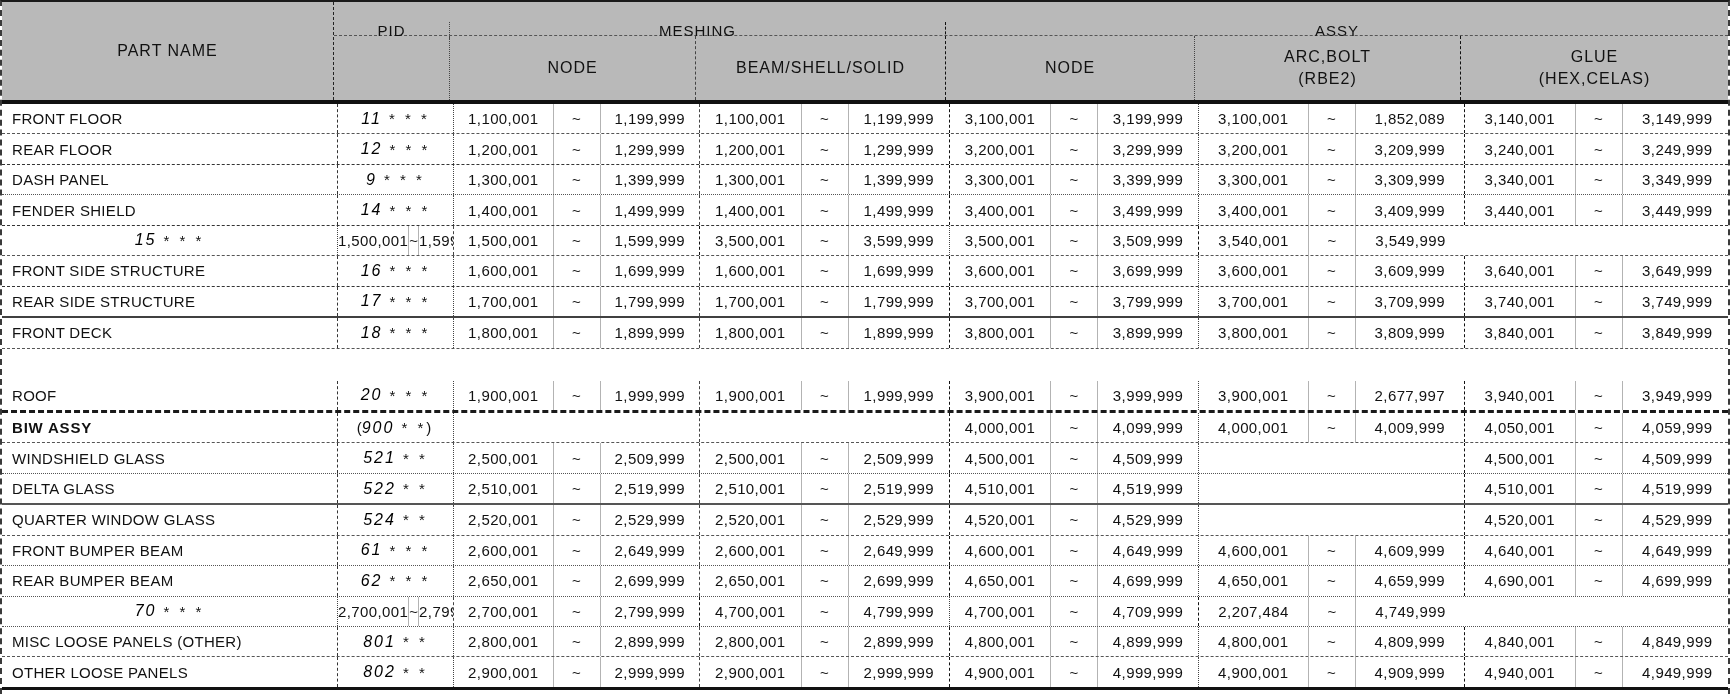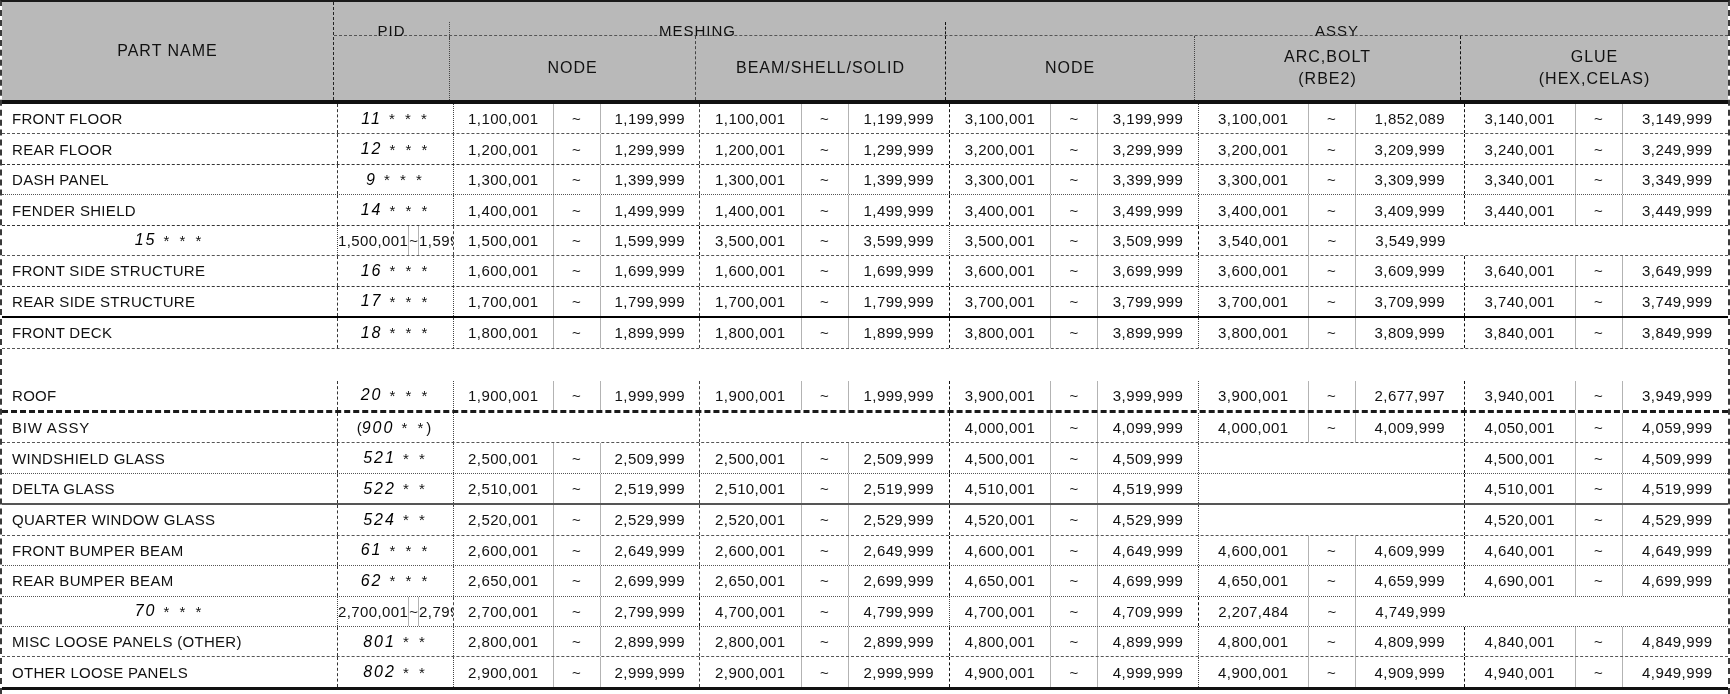--- a/index.html
+++ b/index.html
@@ -33,29 +33,29 @@
   .c.name{padding-left:10px;border-right:1px dashed #333;letter-spacing:0.3px;}
   .c.pid{border-right:1px dotted #444;justify-content:center;}
   .c.mn{border-right:1px dashed #444;}
   .c.mb{border-right:1px dashed #111;}
   .c.an{border-right:1px dotted #444;}
   .c.arc{border-right:1px dashed #111;}
   .rg .v{flex:1;text-align:center;letter-spacing:0.4px;}
   .rg .sep{width:46px;align-self:stretch;display:flex;align-items:center;justify-content:center;
     border-left:1px solid #b3b3b3;border-right:1px solid #b3b3b3;}
   .rg .sep:empty{border-left-color:transparent;border-right-color:transparent;}
-  .row.bold .name{font-weight:normal;letter-spacing:0.8px;}
+  .row.bold .name{font-weight:bold;letter-spacing:0.8px;}
   .pid .pre{color:#111;font-size:15px;}
   .pid .num{font-style:italic;color:#000000;letter-spacing:2px;font-size:16px;font-family:Liberation Sans, sans-serif;}
   .pid .stars{margin-left:7px;letter-spacing:3px;color:#111;}
   
   .b-d1{border-bottom:1px dashed #555;}
   .b-d2{border-bottom:1px dashed #333;}
   .b-d3{border-bottom:1px dotted #555;}
-  .b-s1{border-bottom:2px solid #000000;}
+  .b-s1{border-bottom:2px solid #404040;}
   .b-t1{border-bottom:3px dashed #1a1a1a;margin-top:32px;}
   .b-s2{border-bottom:2px solid #555;}
   .b-end{border-bottom:3px solid #111;}
 </style>
 </head>
 <body>
 
 <div class="sheet">
   <div class="thead">
     <div class="h-partname">PART NAME</div>

